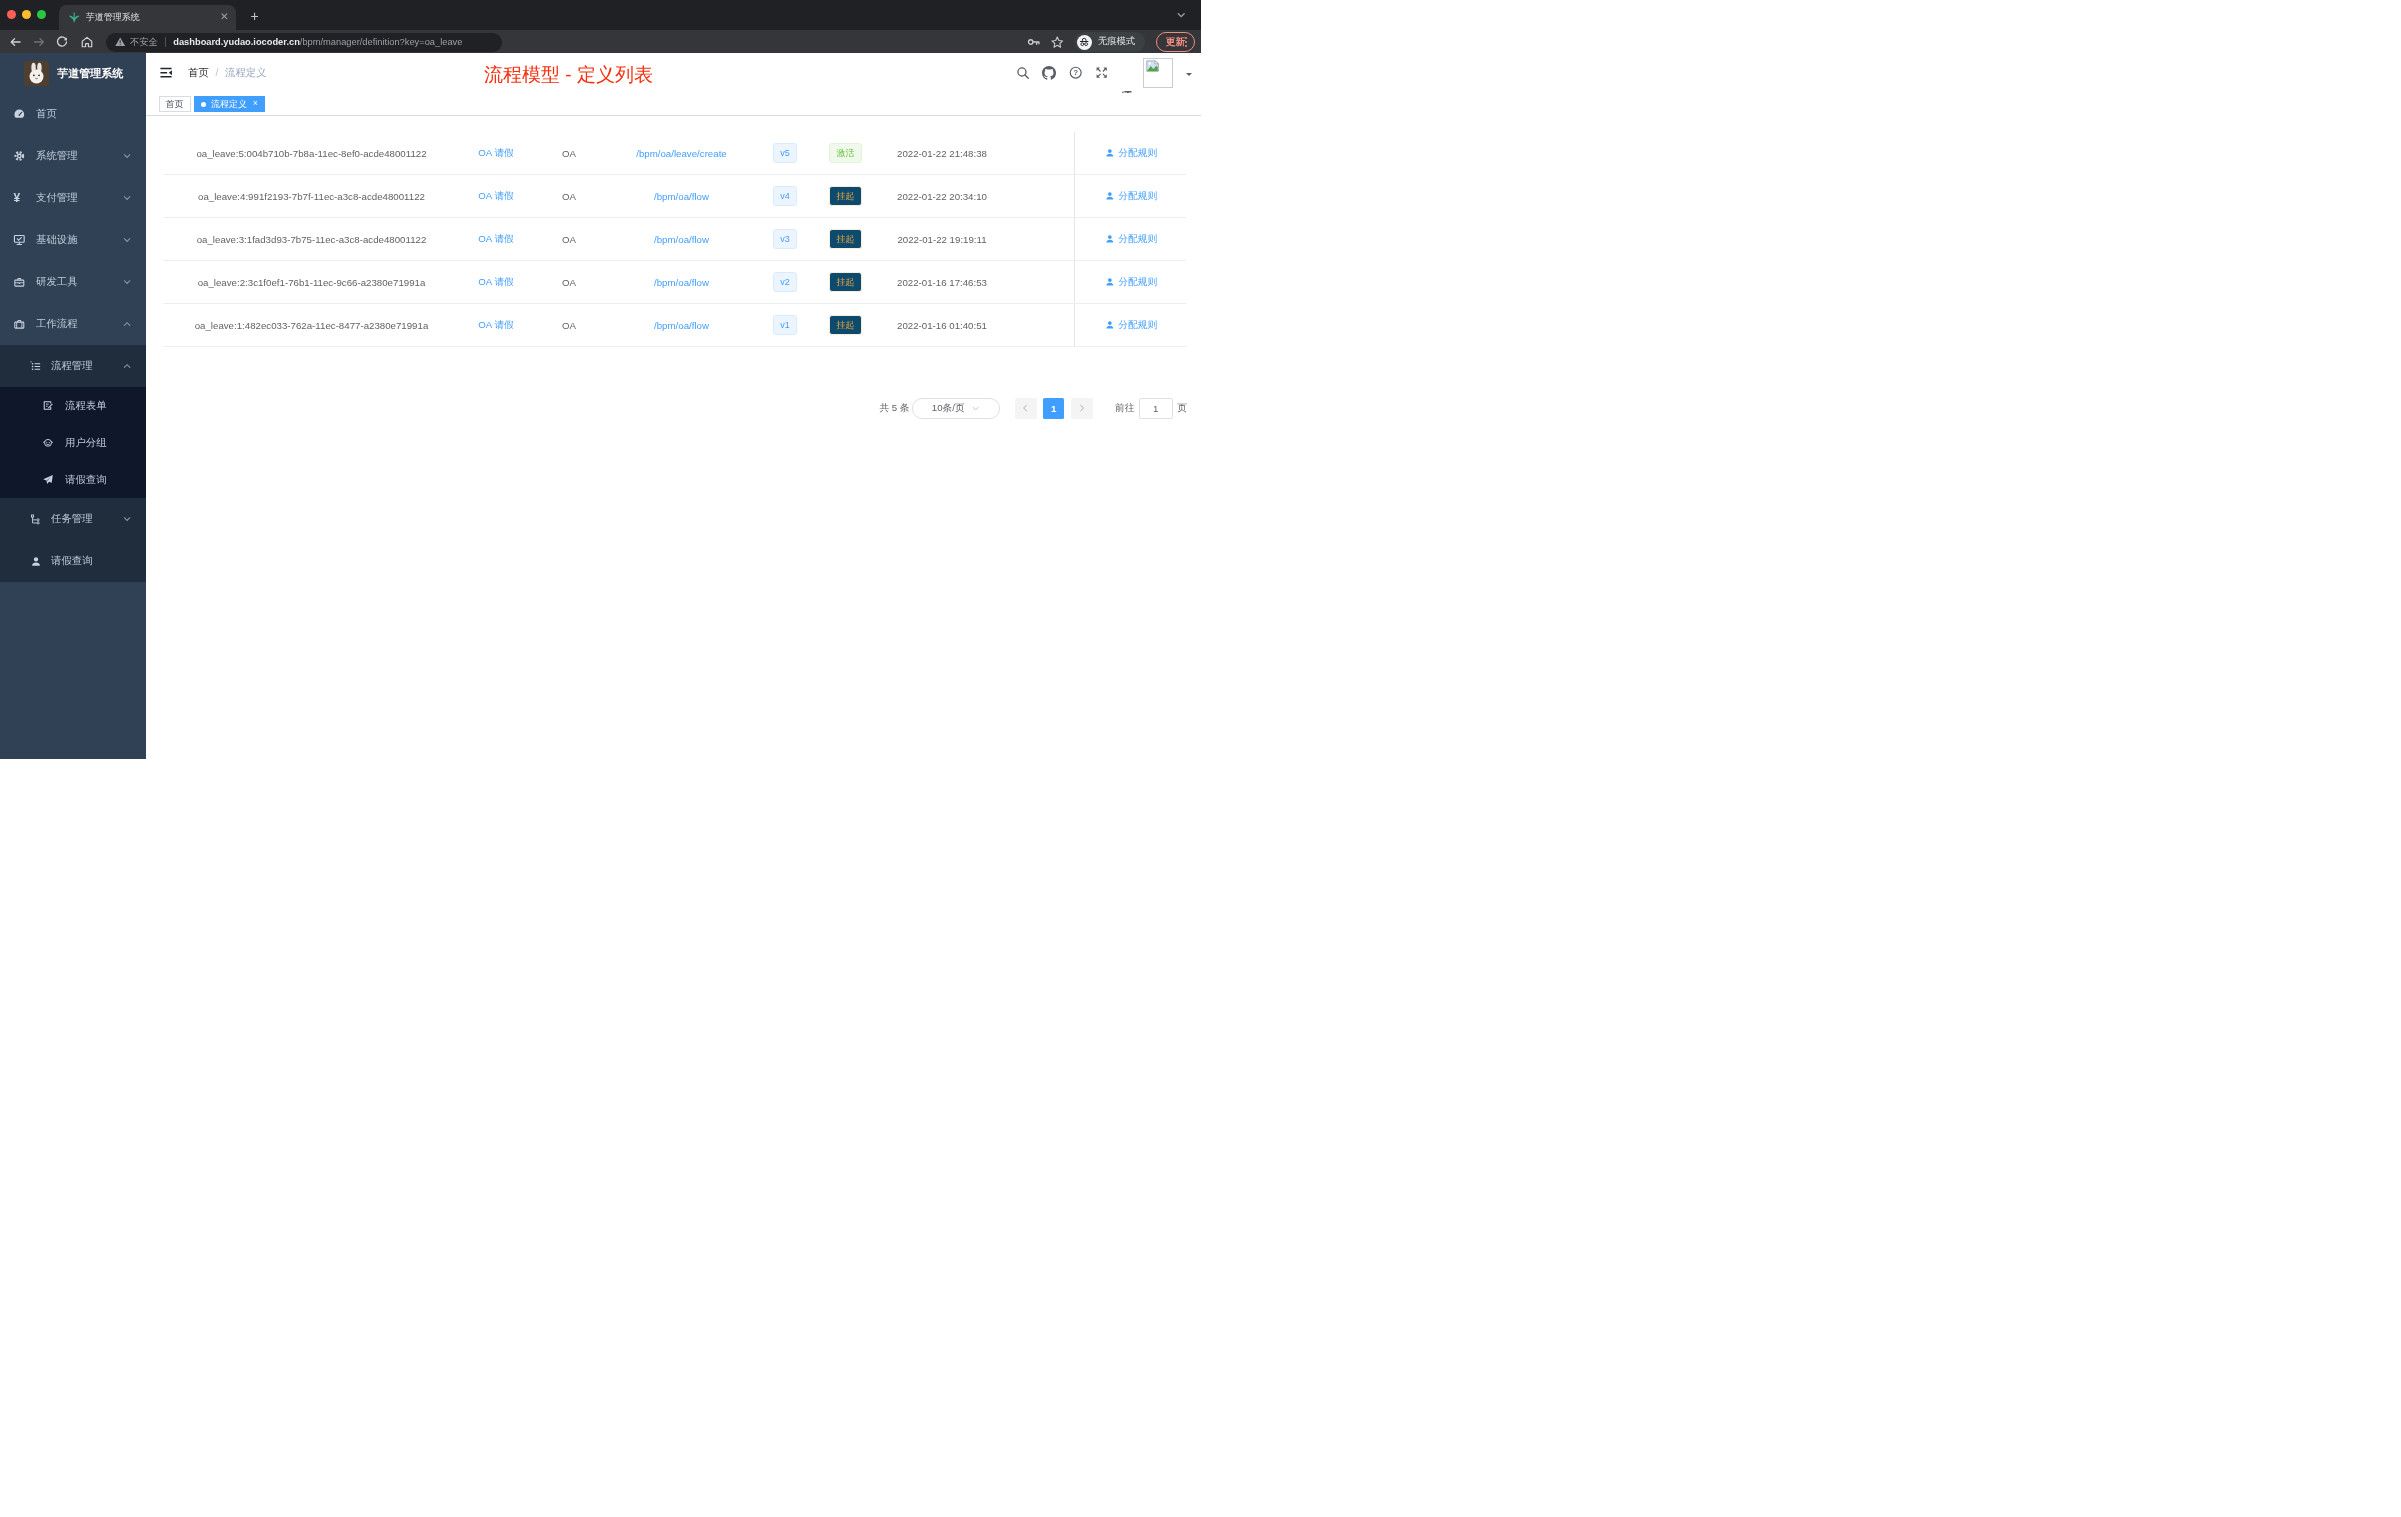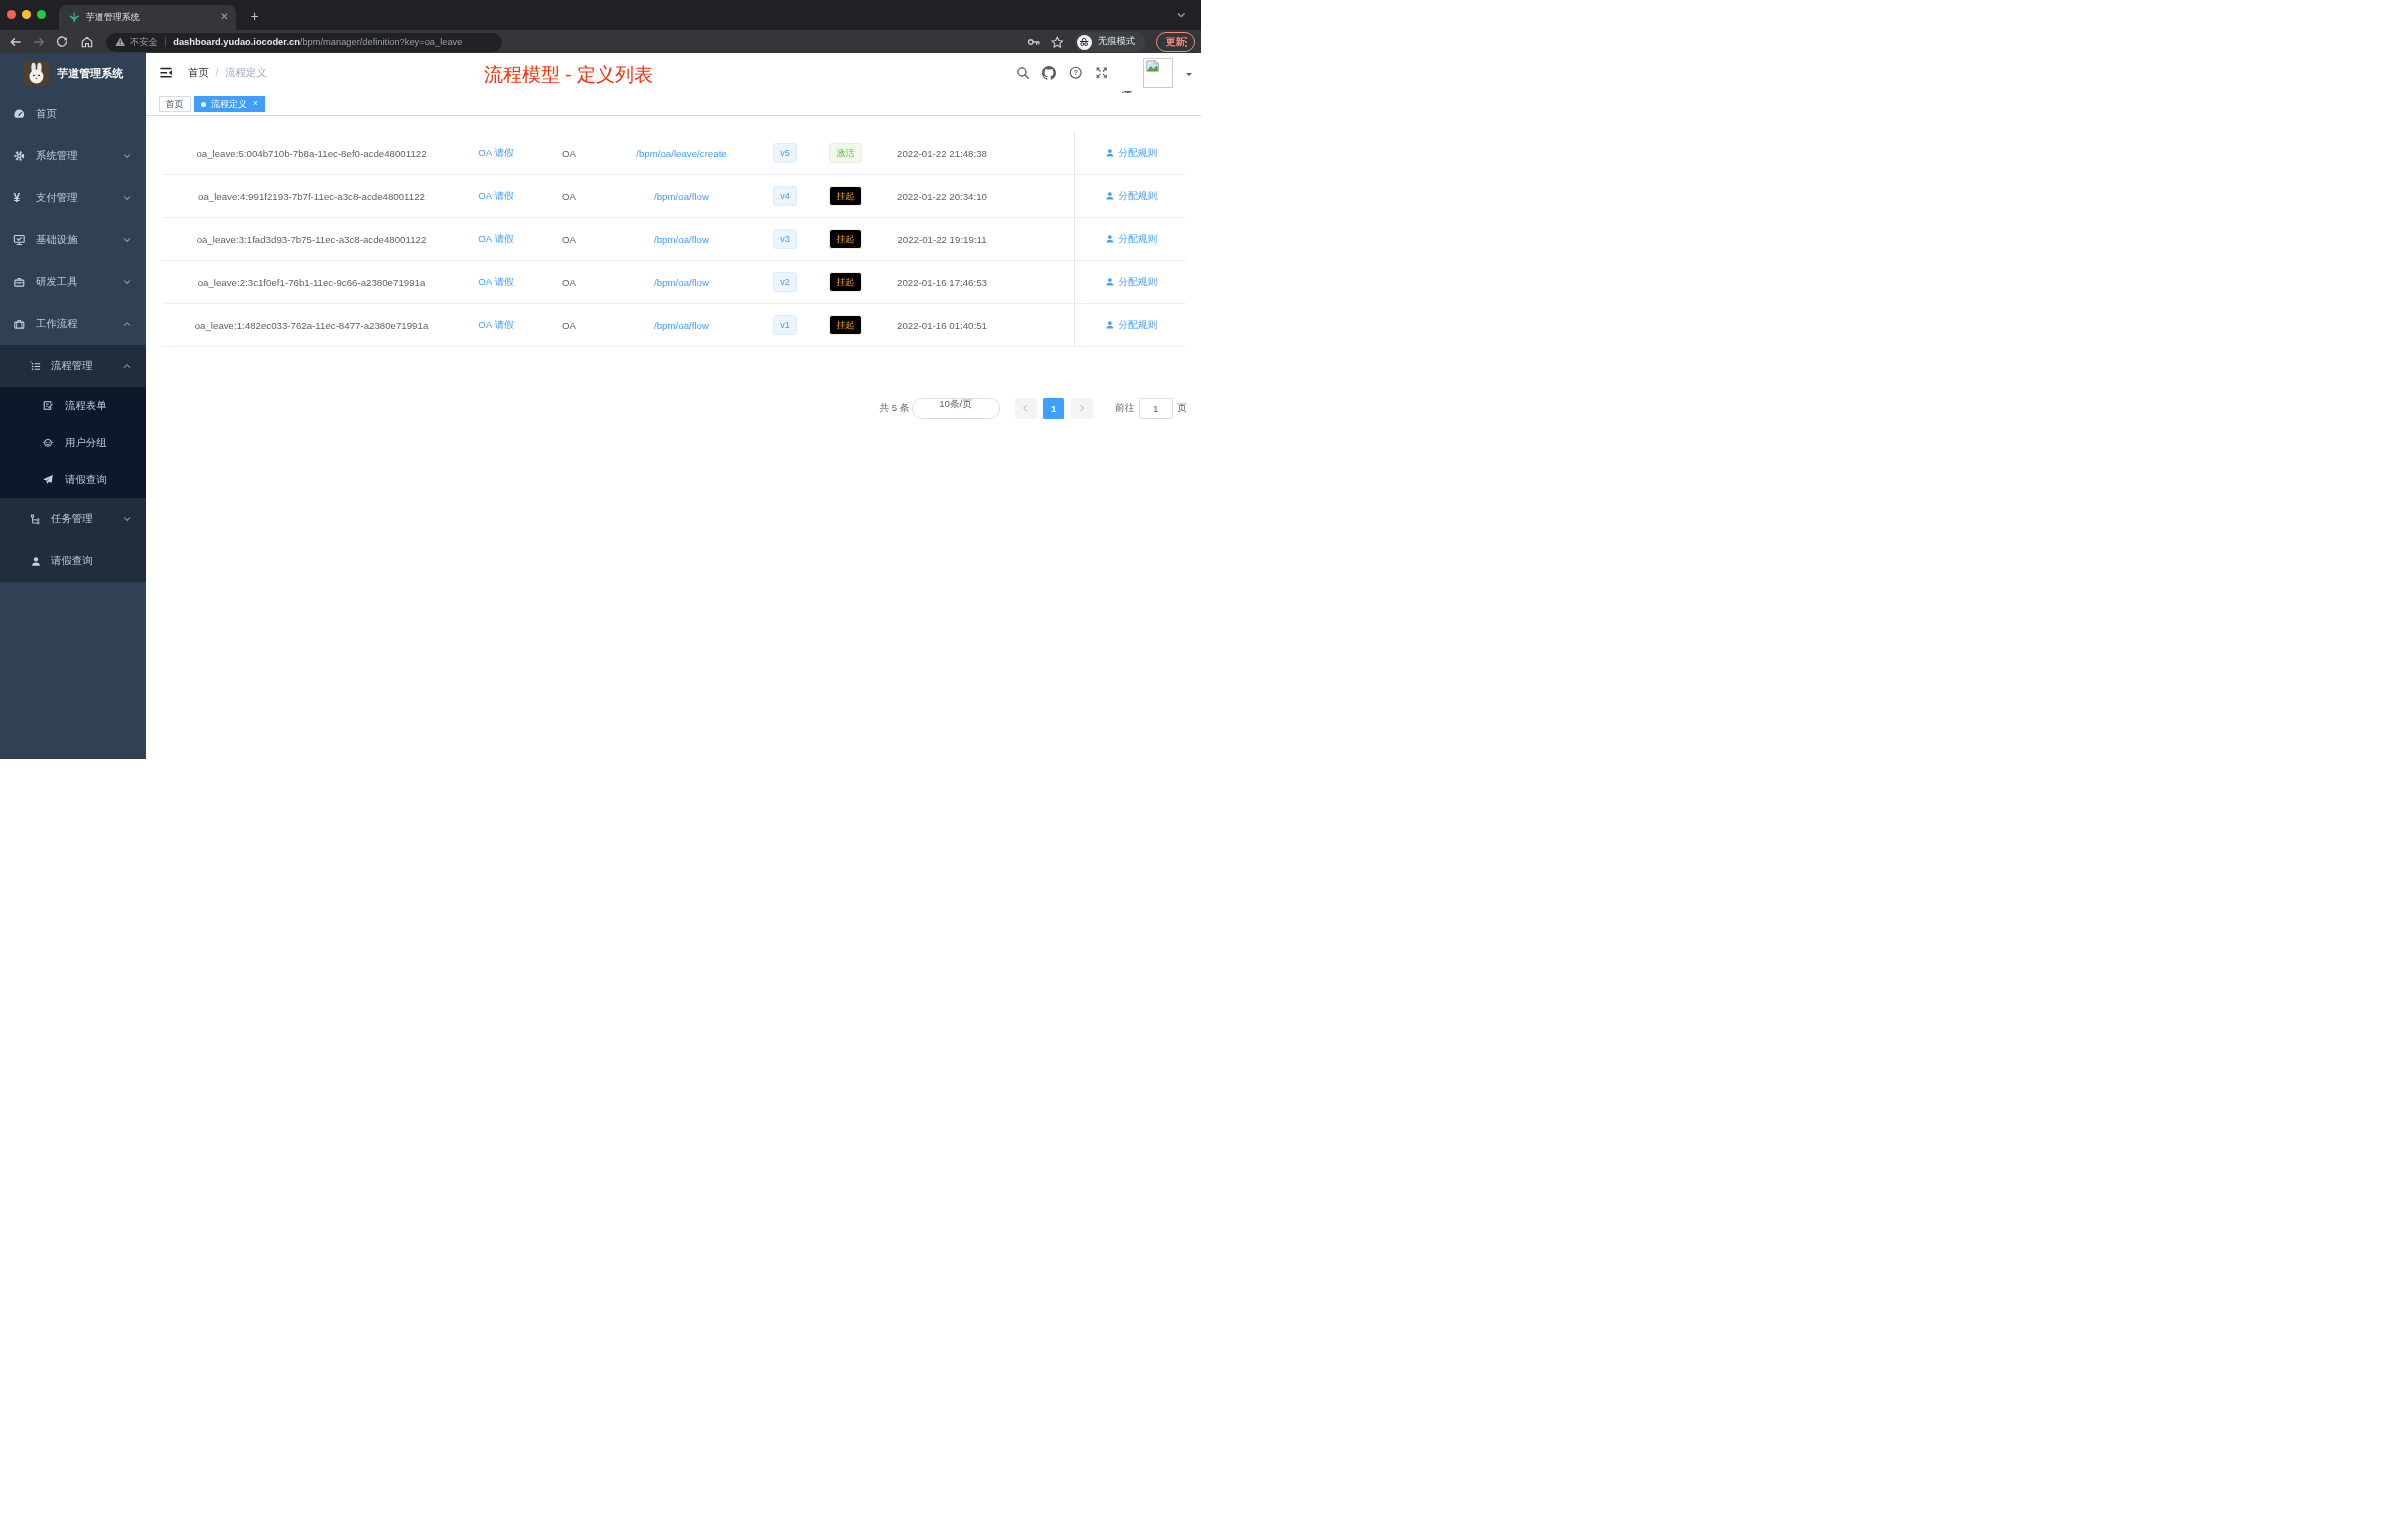--- a/index.html
+++ b/index.html
@@ -88,29 +88,29 @@
   .thead { height:28px; background:#f5f7fa; border-bottom:0.7px solid #e4e7ed; }
   .thead > div { color:#515a6e; font-weight:bold; }
   .tbody-row { height:43px; }
   .cell-fixed { border-left:0.7px solid #dfe6ec; align-self:stretch; display:flex; align-items:center; justify-content:center; }
   .th-filler { position:relative; align-self:stretch; }
   .th-filler::after { content:""; position:absolute; right:0; top:0; bottom:-0.7px; width:5.2px; background:#fff; }
   .link { color:#409eff; cursor:pointer; text-decoration:none; }
   .badge { display:inline-block; font-size:9px; line-height:1; padding:4.5px 6.7px; border-radius:3px; border:0.7px solid; }
   .badge.version { background:#ecf5ff; border-color:#d9ecff; color:#409eff; }
   .badge.success { background:#f0f9eb; border-color:#e1f3d8; color:#67c23a; }
-  .badge.warning { background:#000000; border-color:#faecd8; color:#e6a23c; }
+  .badge.warning { background:#0c4a6e; border-color:#faecd8; color:#e6a23c; }
   .action-link { color:#409eff; display:inline-flex; align-items:center; gap:3.7px; cursor:pointer; }
 
   
   .pagination { position:absolute; right:14px; top:282px; height:21px; display:flex; align-items:center;
                 font-size:9.7px; color:#606266; }
   .ptotal { margin-right:2px; }
   .psel { width:88px; height:21px; border:0.7px solid #dcdfe6; border-radius:10px; display:flex;
-          align-items:center; justify-content:center; gap:7.4px; margin-right:15px; color:#606266;flex-direction:column; }
+          align-items:center; justify-content:center; gap:7.4px; margin-right:15px; color:#606266; }
   .pbtn { width:22px; height:21px; background:#f4f4f5; border-radius:1.5px; display:flex; align-items:center;
           justify-content:center; color:#c0c4cc; }
   .pcur { width:21px; height:21px; background:#409eff; color:#fff; border-radius:1.5px; display:flex;
           align-items:center; justify-content:center; margin:0 6.7px; font-weight:bold; }
   .pgoto { margin-left:22px; }
   .pinput { width:34px; height:21px; border:0.7px solid #dcdfe6; border-radius:2.2px; margin:0 4.5px;
             text-align:center; font-size:9.7px; color:#606266; font-family:inherit; }
   .punit { }
 </style>
 </head>

